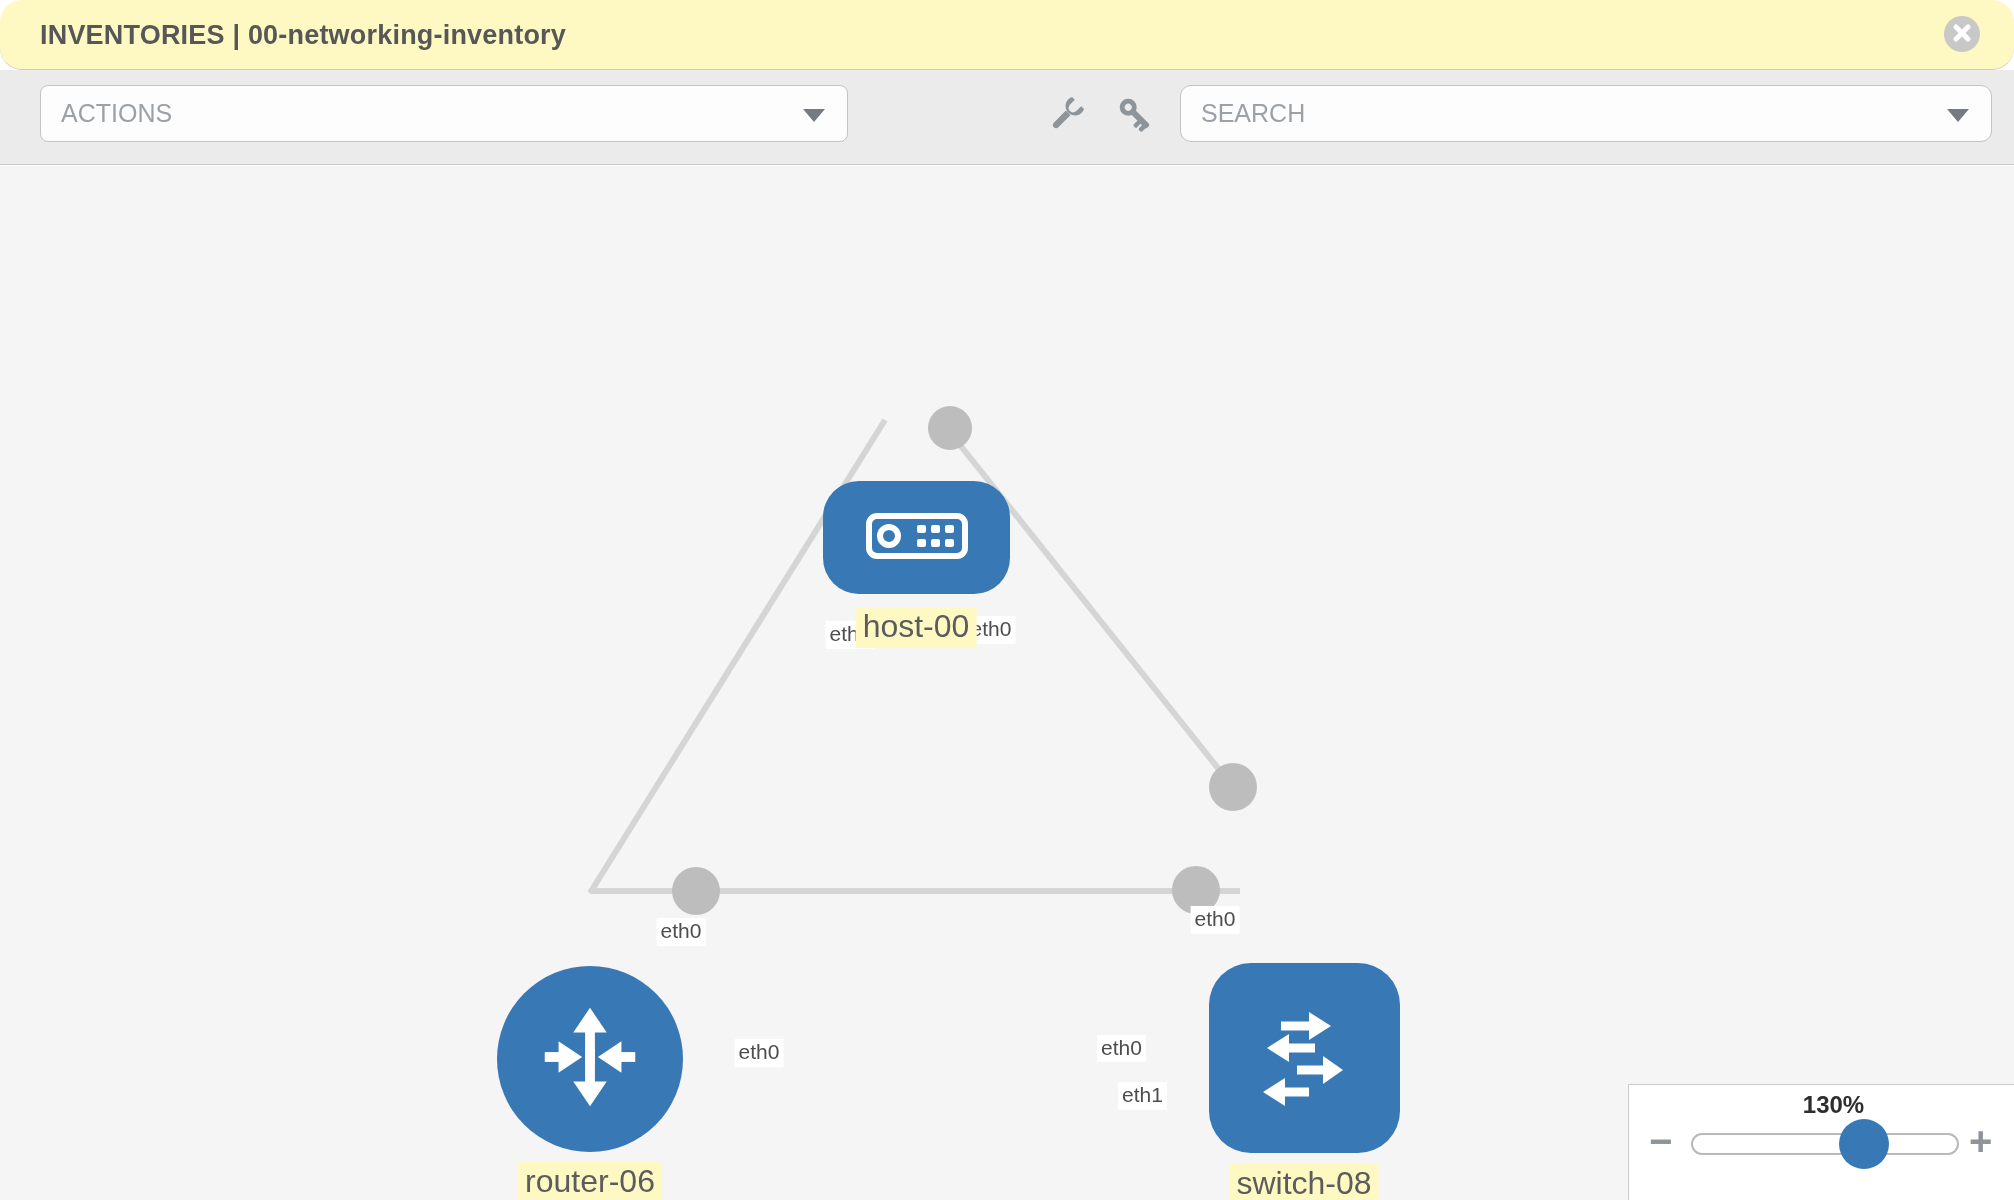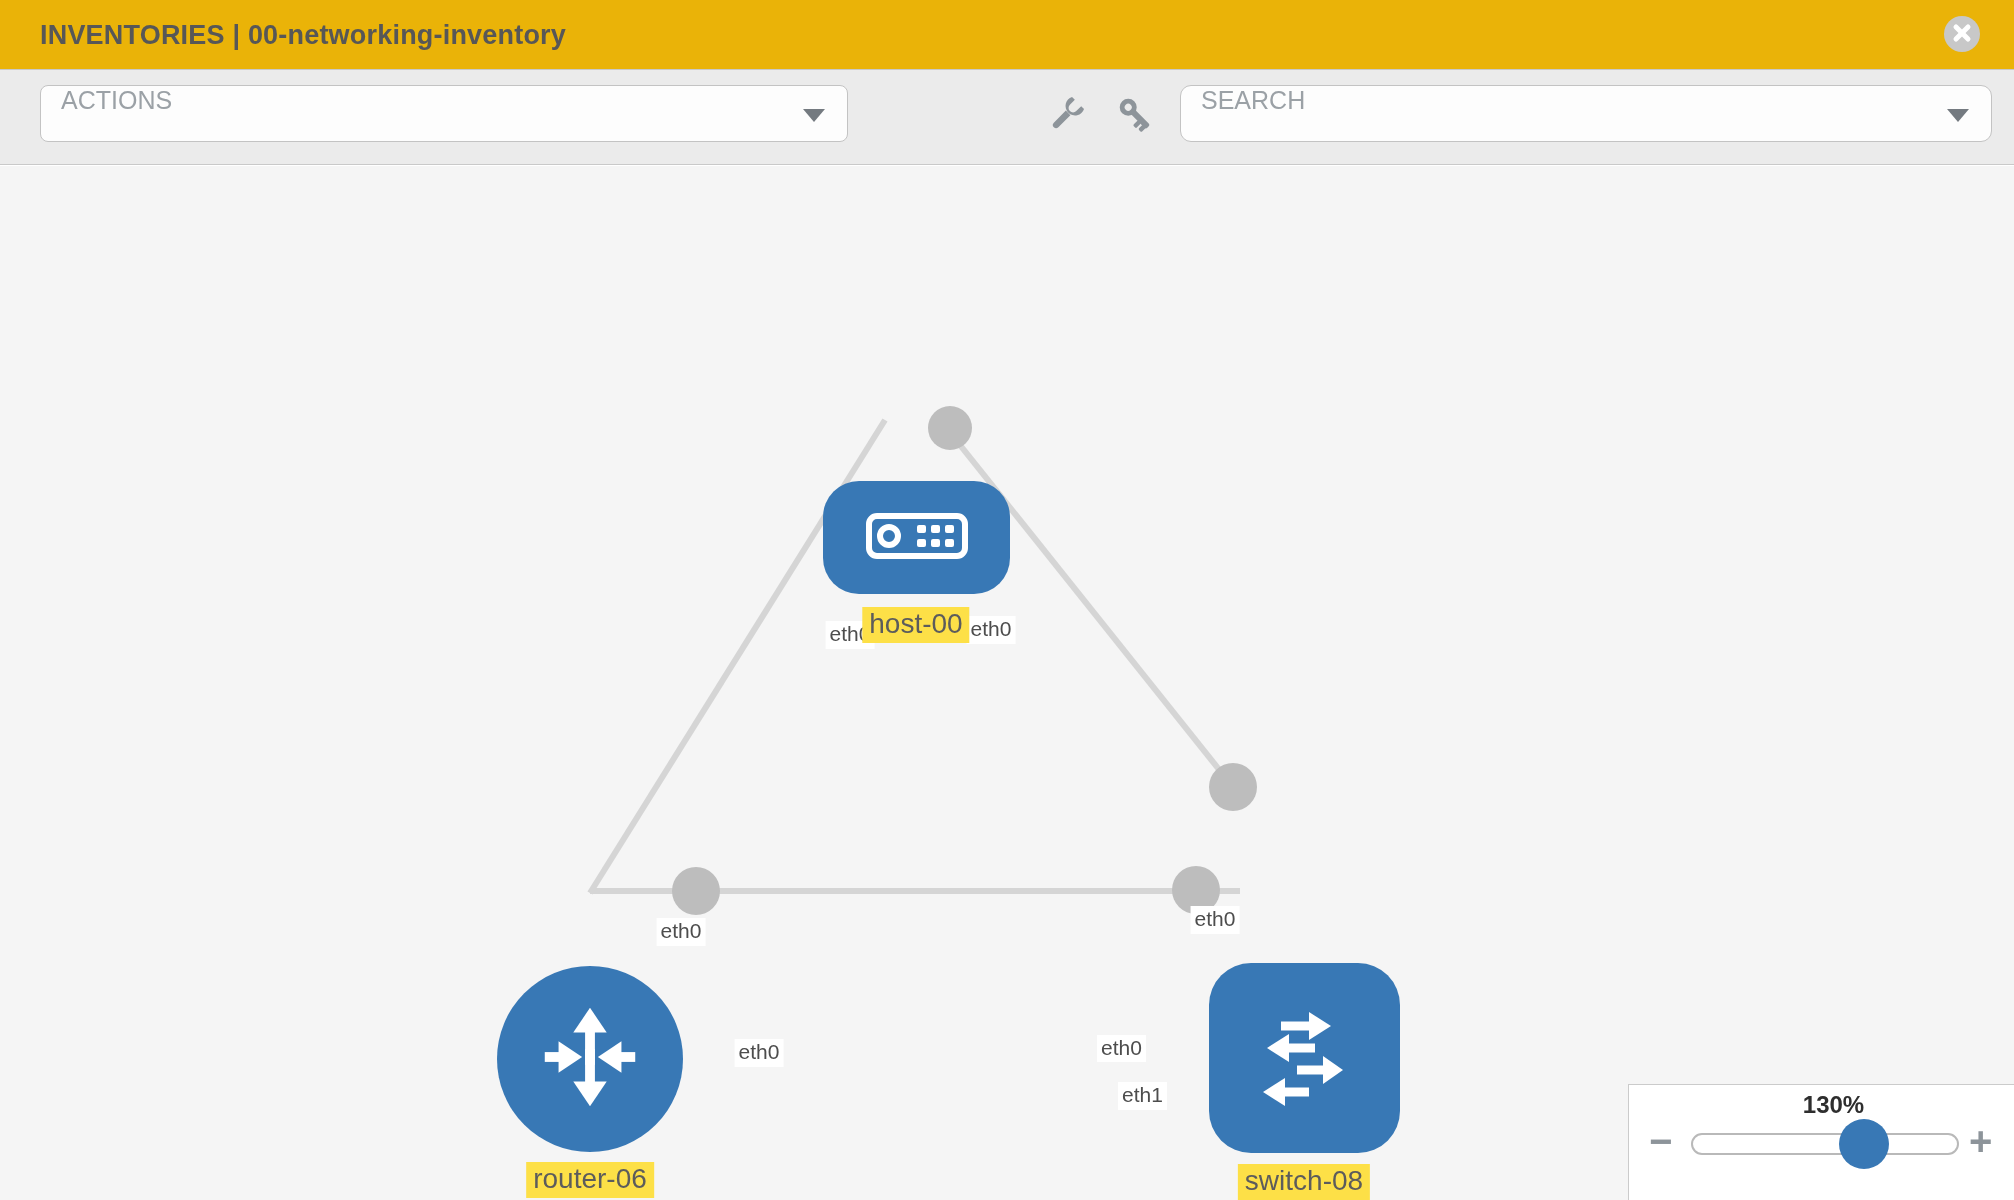--- a/index.html
+++ b/index.html
@@ -2,54 +2,54 @@
 <html><head>
 <meta charset="utf-8">
 <style>
   * { margin:0; padding:0; box-sizing:border-box; }
   html,body { width:2014px; height:1200px; overflow:hidden; background:#fff;
               font-family:"Liberation Sans", sans-serif; }
   .stage { position:relative; width:2014px; height:1200px; }
 
   
   .header { position:absolute; left:0; top:0; width:2014px; height:70px;
-            background:#eab308; border-bottom:1px solid #c9c9c9; z-index:10; }
+            background:#fef9c3; border-bottom:1px solid #c9c9c9; z-index:10;border-radius:22px; }
   .title { position:absolute; left:40px; top:0; height:70px; display:flex; align-items:center;
            font-size:27px; font-weight:bold; color:#575757; letter-spacing:.2px; }
   .close-btn { position:absolute; left:1944px; top:16px; width:36px; height:36px;
                border-radius:50%; background:#c8c8c8; border:none; cursor:pointer;
                display:flex; align-items:center; justify-content:center; }
 
   
   .toolbar { position:absolute; left:0; top:70px; width:2014px; height:95px;
              background:#ebebeb; border-bottom:1px solid #c9c9c9; z-index:9; }
   .selectbox { position:absolute; top:15px; height:57px; background:#fdfdfd;
                border:1px solid #c3c3c3; border-radius:8px;
-               display:flex; padding-left:20px;
+               display:flex; align-items:center; padding-left:20px;
                font-size:25px; color:#9ba1a6; cursor:pointer; }
   .selectbox .chev { position:absolute; right:22px; top:50%; margin-top:-5px;
                      width:0; height:0; border-left:11px solid transparent;
                      border-right:11px solid transparent; border-top:13px solid #747a80; }
   .actions-box { left:40px; width:808px; }
   .search-box  { left:1180px; width:812px;border-radius:11px; }
   .tool-iconbtn { position:absolute; top:92px; width:48px; height:48px; background:none;
                   border:none; cursor:pointer; z-index:11; display:flex; align-items:center; justify-content:center; }
 
   
   .canvas { position:absolute; left:0; top:166px; width:2014px; height:1034px; background:#f5f5f5; }
   .linksvg { position:absolute; left:0; top:0; z-index:1; }
 
   .node { position:absolute; z-index:2; background:#3878b5; display:flex;
           align-items:center; justify-content:center; cursor:pointer; }
   .node-host   { left:823px; top:315px;  width:187px; height:113px; border-radius:36px; }
   .node-router { left:497px; top:800px;  width:186px; height:186px; border-radius:50%; }
   .node-switch { left:1209px; top:797px; width:191px; height:190px; border-radius:42px; }
 
   .nodelabel { position:absolute; z-index:4; transform:translateX(-50%);
-               background:#fde047; color:#5c5c5c; font-size:28px; padding:1px 7px 3px 7px;
+               background:#fef9c3; color:#5c5c5c; font-size:32px; padding:1px 7px 3px 7px;
                white-space:nowrap; }
   .ethlabel  { position:absolute; z-index:3; background:#fff; color:#4d4d4d;
                font-size:21px; padding:1px 4px 3px 4px; white-space:nowrap; }
   .ctr { transform:translateX(-50%); }
   .eth-overlap { position:absolute; z-index:3; left:1097px; top:870px; }
   .eth-overlap .under { position:relative; }
   .eth-overlap .over  { position:absolute; left:21px; top:0;margin-top:46px; }
 
   
   .zoom-panel { position:absolute; left:1628px; top:1084px; width:387px; height:117px;

